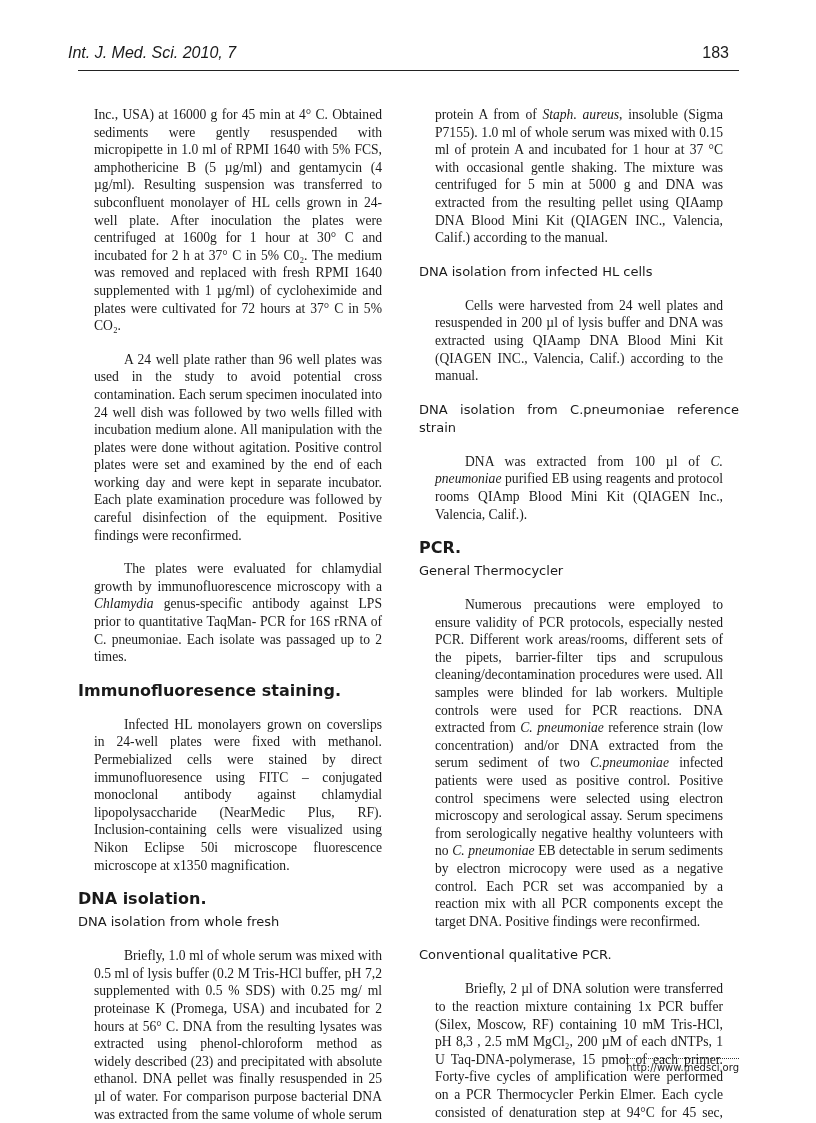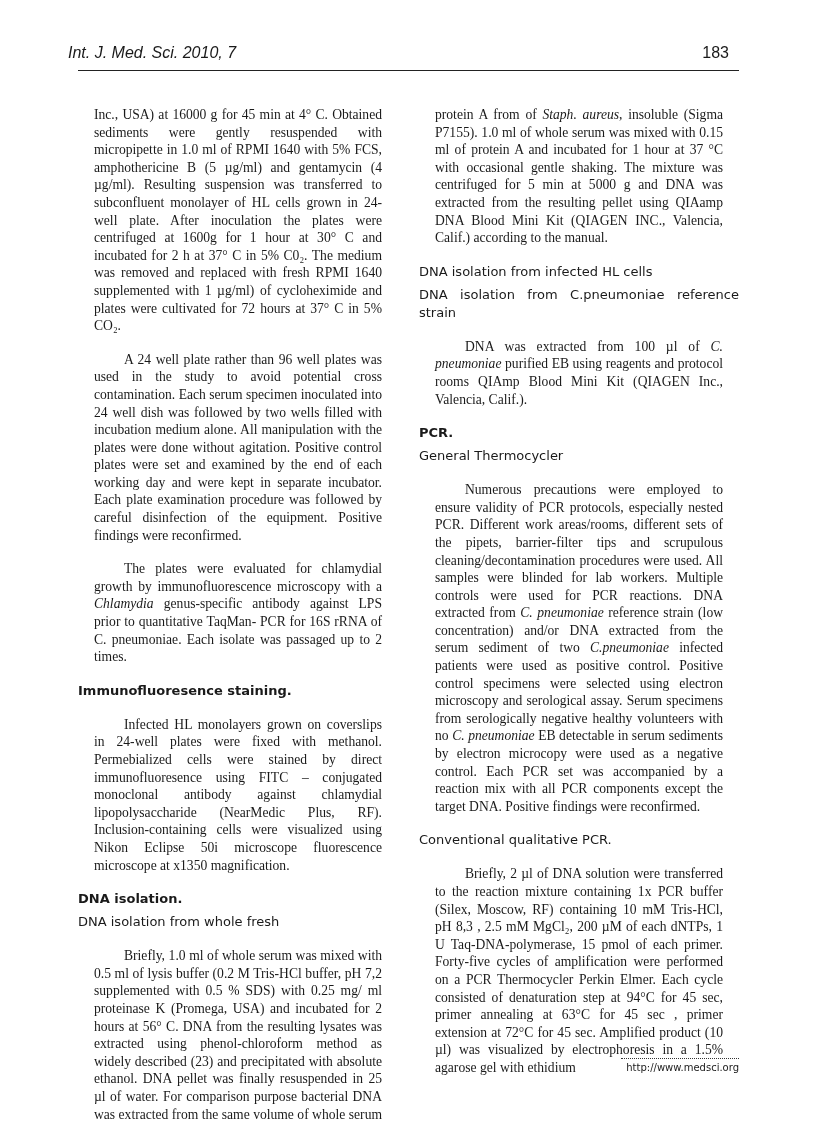--- a/index.html
+++ b/index.html
@@ -9,21 +9,21 @@
   .running-head .journal { position:absolute; left:0; top:0; font-style:italic; }
   .running-head .page-no { position:absolute; right:0; top:0; }
   .head-rule { position:absolute; left:78px; top:70px; width:661px; height:0; border-top:1.3px solid #222; }
   .col { position:absolute; top:90px; width:320px;
     font-family:"Liberation Serif", "DejaVu Serif", serif; font-size:13.6px; line-height:17.6px;
     text-align:justify; hyphens:manual; }
   .col.left { left:78px; }
   .col.right { left:419px; }
   .col p { margin:16px; }
   .col p.indent { text-indent:30px; }
-  .col h3 { margin:5px 0 4px 0; font-family:"DejaVu Sans", sans-serif; font-weight:bold; font-size:13px; line-height:18px; }
+  .col h3 { margin:5px 0 4px 0; font-family:"DejaVu Sans", sans-serif; font-weight:bold; font-size:16px; line-height:18px; }
   .col h4 { margin:5px 0 4px 0; font-family:"DejaVu Sans", sans-serif; font-weight:normal; font-size:13px; line-height:18px; }
   .col i { font-style:italic; }
   .footer { position:absolute; left:621px; top:1058px; width:118px; text-align:right;
     font-family:"DejaVu Sans", sans-serif; font-size:10px; }
   .footer .dots { border-top:1.3px dotted #333; height:0; margin-bottom:3px; }
 </style>
 </head>
 <body>
 
 <div class="running-head">
@@ -40,20 +40,21 @@
   <p class="indent">Infected HL monolayers grown on coverslips in 24-well plates were fixed with methanol. Permebialized cells were stained by direct immunofluoresence using FITC – conjugated monoclonal antibody against chlamydial lipopolysaccharide (NearMedic Plus, RF). Inclusion-containing cells were visualized using Nikon Eclipse 50i microscope fluorescence microscope at x1350 magnification.</p>
   <h3>DNA isolation.</h3>
   <h4>DNA isolation from whole fresh</h4>
   <p class="indent">Briefly, 1.0 ml of whole serum was mixed with 0.5 ml of lysis buffer (0.2 M Tris-HCl buffer, pH 7,2 supplemented with 0.5 % SDS) with 0.25 mg/ ml proteinase K (Promega, USA) and incubated for 2 hours at 56° C. DNA from the resulting lysates was extracted using phenol-chloroform method as widely described (23) and precipitated with absolute ethanol. DNA pellet was finally resuspended in 25 µl of water. For comparison purpose bacterial DNA was extracted from the same volume of whole serum with QIAmp Blood Midi Kit (QIAGEN, Valencia, CA) according to the manual.</p>
   <p class="indent">Bacterial DNA was also extracted from the bacterial particles trapped from the whole serum with</p>
 </div>
 
 <div class="col right">
   <p><span>protein A from of </span><i>Staph. aureus</i><span>, insoluble (Sigma P7155). 1.0 ml of whole serum was mixed with 0.15 ml of protein A and incubated for 1 hour at 37 °C with occasional gentle shaking. The mixture was centrifuged for 5 min at 5000 g and DNA was extracted from the resulting pellet using QIAamp DNA Blood Mini Kit (QIAGEN INC., Valencia, Calif.) according to the manual.</span></p>
   <h4>DNA isolation from infected HL cells</h4>
+  <p class="indent">Cells were harvested from 24 well plates and resuspended in 200 µl of lysis buffer and DNA was extracted using QIAamp DNA Blood Mini Kit (QIAGEN INC., Valencia, Calif.) according to the manual.</p>
   <h4>DNA isolation from C.pneumoniae reference strain</h4>
   <p class="indent"><span>DNA was extracted from 100 µl of </span><i>C. pneumoniae</i><span> purified EB using reagents and protocol rooms QIAmp Blood Mini Kit (QIAGEN Inc., Valencia, Calif.).</span></p>
   <h3>PCR.</h3>
   <h4>General Thermocycler</h4>
   <p class="indent"><span>Numerous precautions were employed to ensure validity of PCR protocols, especially nested PCR. Different work areas/rooms, different sets of the pipets, barrier-filter tips and scrupulous cleaning/decontamination procedures were used. All samples were blinded for lab workers. Multiple controls were used for PCR reactions. DNA extracted from </span><i>C. pneumoniae</i><span> reference strain (low concentration) and/or DNA extracted from the serum sediment of two </span><i>C.pneumoniae</i><span> infected patients were used as positive control. Positive control specimens were selected using electron microscopy and serological assay. Serum specimens from serologically negative healthy volunteers with no </span><i>C. pneumoniae</i><span> EB detectable in serum sediments by electron microcopy were used as a negative control. Each PCR set was accompanied by a reaction mix with all PCR components except the target DNA. Positive findings were reconfirmed.</span></p>
   <h4>Conventional qualitative PCR.</h4>
   <p class="indent">Briefly, 2 µl of DNA solution were transferred to the reaction mixture containing 1x PCR buffer (Silex, Moscow, RF) containing 10 mM Tris-HCl, pH 8,3 , 2.5 mM MgCl₂, 200 µM of each dNTPs, 1 U Taq-DNA-polymerase, 15 pmol of each primer. Forty-five cycles of amplification were performed on a PCR Thermocycler Perkin Elmer. Each cycle consisted of denaturation step at 94°C for 45 sec, primer annealing at 63°C for 45 sec , primer extension at 72°C for 45 sec. Amplified product (10 µl) was visualized by electrophoresis in a 1.5% agarose gel with ethidium</p>
 </div>
 
 <div class="footer">

